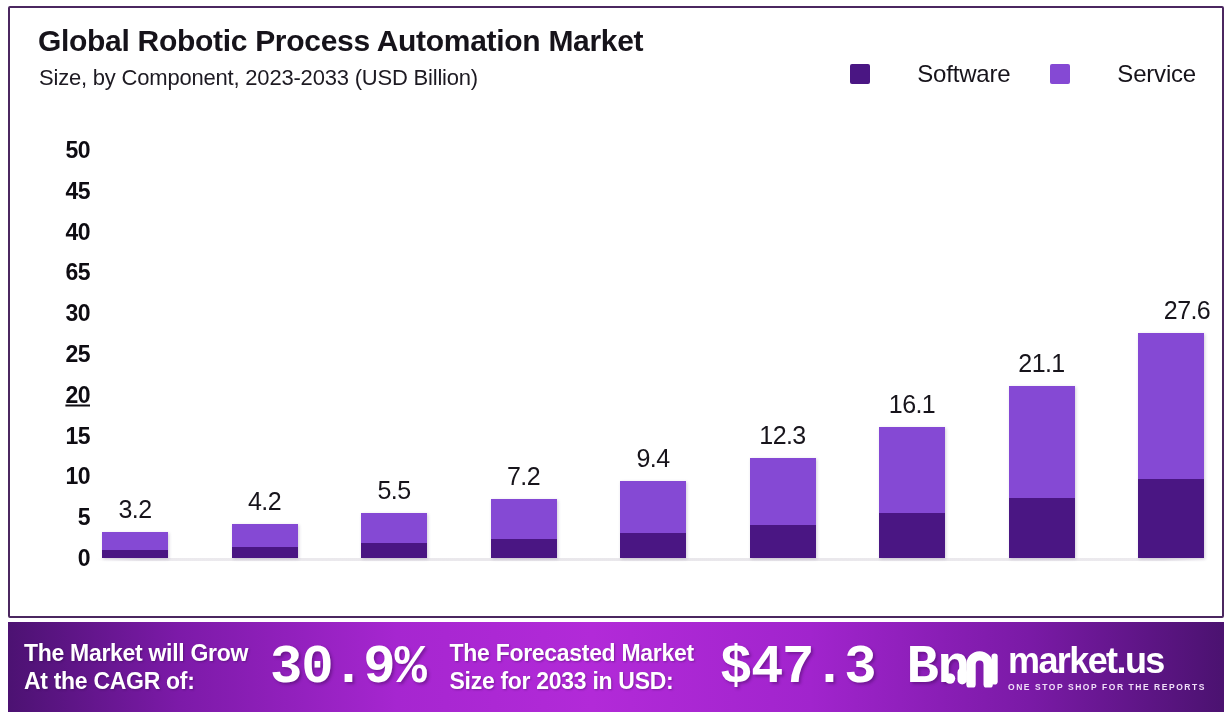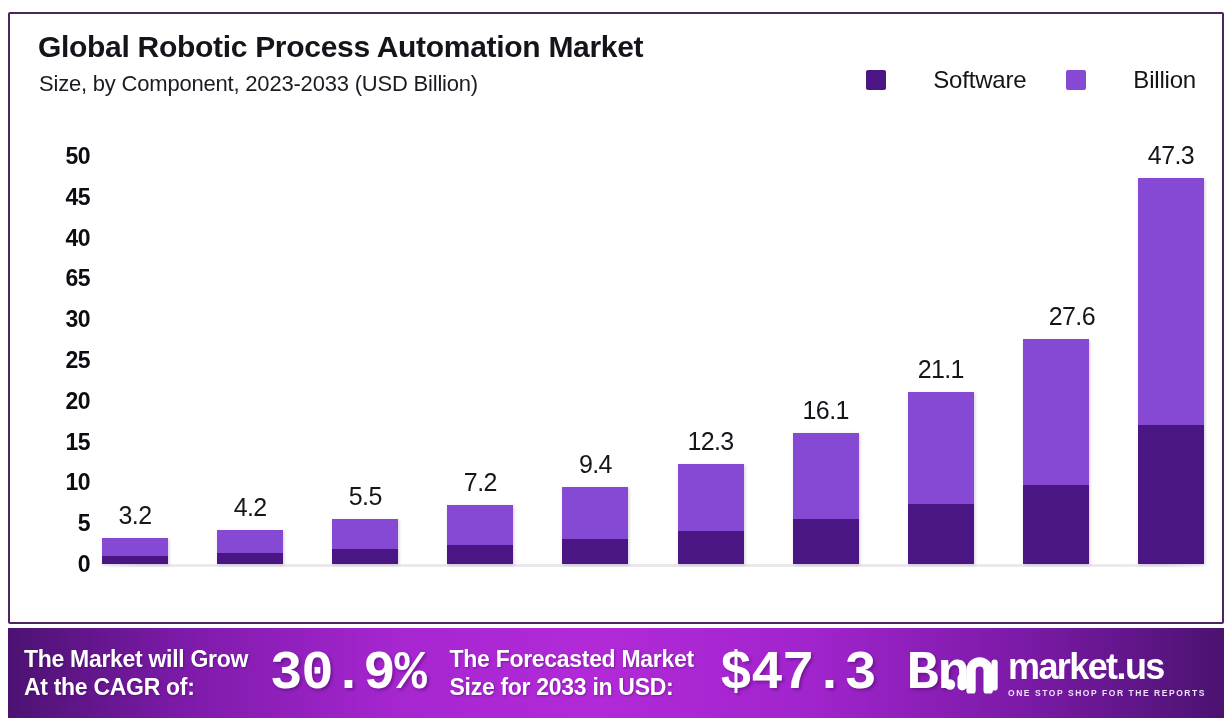--- a/index.html
+++ b/index.html
@@ -10,21 +10,21 @@
     overflow: hidden;
     background: #ffffff;
     font-family: "Liberation Sans", sans-serif;
   }
 
   #infographic {
     position: relative;
     width: 1232px;
     height: 720px;
     background: #ffffff;
-    padding: 12px 8px 4px 8px;
+    padding: 6px 8px 4px 8px;
   }
 
   
   .card {
     position: relative;
     width: 1216px;
     height: 612px;
     background: #ffffff;
     border: 2px solid #4b2760;
     border-radius: 2px;
@@ -271,34 +271,34 @@
       <div class="title">Global Robotic Process Automation Market</div>
       <div class="subtitle">Size, by Component, 2023-2033 (USD Billion)</div>
 
       <div class="legend">
         <div class="legend-item">
           <span class="legend-swatch" id="sw-0" style="background: rgb(74, 22, 131);"></span>
           <span class="legend-label">Software</span>
         </div>
         <div class="legend-item">
           <span class="legend-swatch" id="sw-1" style="background: rgb(133, 73, 212);"></span>
-          <span class="legend-label">Billion</span>
+          <span class="legend-label">Service</span>
         </div>
       </div>
     </div>
 
     <div class="plot">
       <div class="yaxis" id="yaxis">
           <div class="ytick" style="top: 42px;">50</div>
           <div class="ytick" style="top: 82.8px;">45</div>
           <div class="ytick" style="top: 123.6px;">40</div>
           <div class="ytick" style="top: 164.4px;">65</div>
           <div class="ytick" style="top: 205.2px;">30</div>
           <div class="ytick" style="top: 246px;">25</div>
-          <div class="ytick" style="top: 286.8px;">20</div>
+          <div class="ytick" style="top: 286.8px; text-decoration: underline;">20</div>
           <div class="ytick" style="top: 327.6px;">15</div>
           <div class="ytick" style="top: 368.4px;">10</div>
           <div class="ytick" style="top: 409.2px;">5</div>
           <div class="ytick" style="top: 450px;">0</div>
         </div>
       <div class="baseline"></div>
       <div class="bars" id="bars">
           <div class="bar-group">
             <div class="bar-value" style="bottom: 34.112px;">3.2</div>
             <div class="bar-stack" style="height: 26.112px;">
@@ -353,27 +353,20 @@
             <div class="bar-stack" style="height: 172.176px;">
               <div class="seg-service" style="height: 112.608px; background: rgb(133, 73, 212);"></div>
               <div class="seg-software" style="height: 59.568px; background: rgb(74, 22, 131);"></div>
             </div>
           </div>
           <div class="bar-group">
             <div class="bar-value" style="bottom: 233.216px; margin-left: 16px;">27.6</div>
             <div class="bar-stack" style="height: 225.216px;">
               <div class="seg-service" style="height: 146.064px; background: rgb(133, 73, 212);"></div>
               <div class="seg-software" style="height: 79.152px; background: rgb(74, 22, 131);"></div>
-            </div>
-          </div>
-          <div class="bar-group">
-            <div class="bar-value" style="bottom: 393.968px;">47.3</div>
-            <div class="bar-stack" style="height: 385.968px;">
-              <div class="seg-service" style="height: 247.248px; background: rgb(133, 73, 212);"></div>
-              <div class="seg-software" style="height: 138.72px; background: rgb(74, 22, 131);"></div>
             </div>
           </div>
         </div>
     </div>
 
   </div>
 
   <div class="footer">
     <div class="footer-block">
       <div class="footer-caption f-cagr-label">

